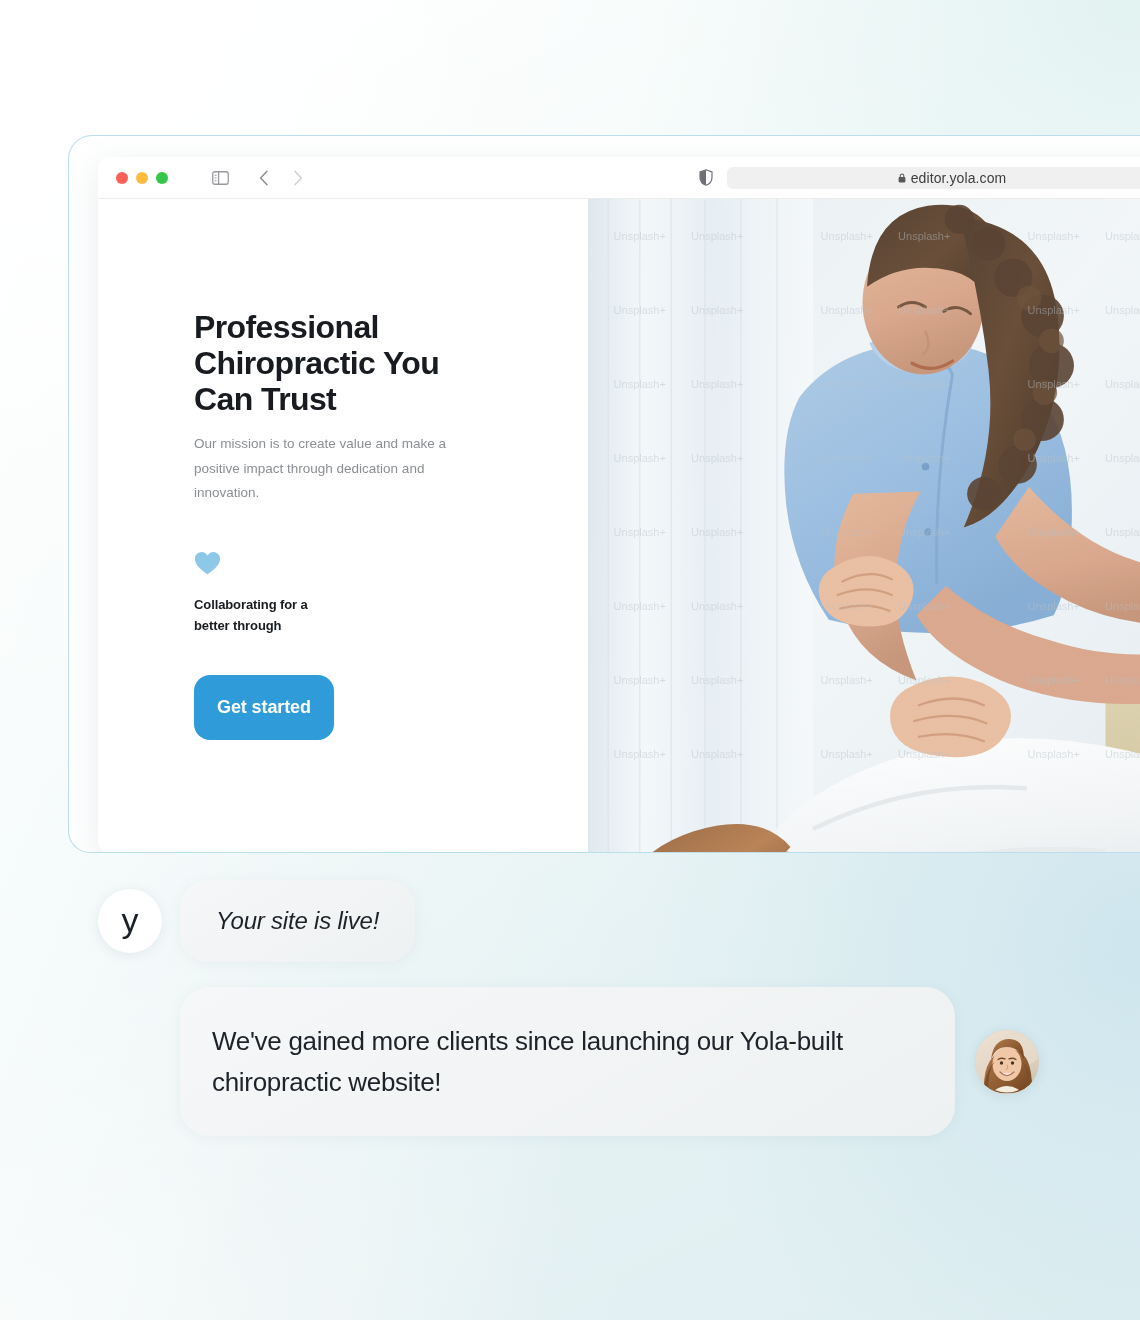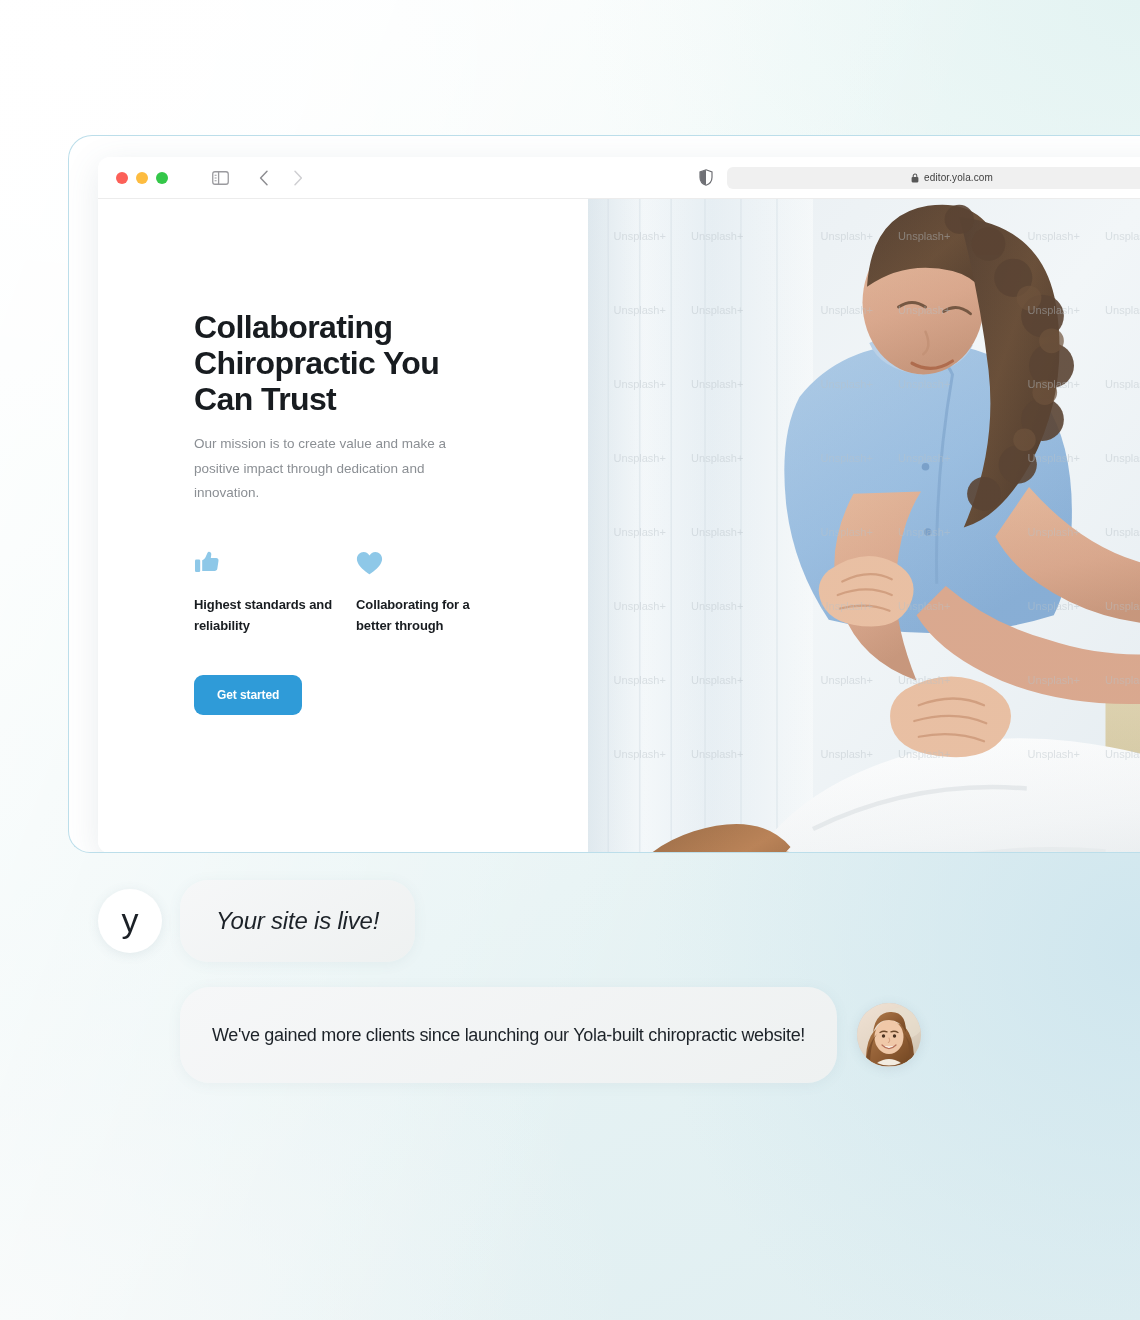--- a/index.html
+++ b/index.html
@@ -92,21 +92,21 @@
     border-radius: 6px;
     display: flex;
     align-items: center;
     justify-content: center;
     position: relative;
     margin-left: 14px;
     margin-right: 0;
   }
   .urlbar .lock { margin-right: 5px; display: flex; align-items: center; color: #575757; }
   .url-text {
-    font-size: 10px;
+    font-size: 14px;
     color: #3e3e3e;
     letter-spacing: 0.1px;
     text-align: center;
   }
   .tb-right-space { width: 18px; }
 
   
   .site {
     display: flex;
     height: 654px;
@@ -148,25 +148,25 @@
     line-height: 1.65;
     font-weight: 700;
     color: #181c20;
     letter-spacing: -0.1px;
   }
   .cta {
     margin-top: 38px;
     display: inline-block;
     background: #2f9bd8;
     color: #ffffff;
-    font-size: 12px;
+    font-size: 18px;
     font-weight: 700;
     border: none;
-    border-radius: 9px;
-    padding: 13px 23px;
+    border-radius: 16px;
+    padding: 22px 23px;
     cursor: pointer;
     letter-spacing: -0.1px;
   }
 
   
   .hero-photo {
     flex: 1;
     position: relative;
     overflow: hidden;
     background: #eef3f6;
@@ -231,21 +231,21 @@
     align-items: center;
     padding-left: 180px;
     margin-top: 25px;
   }
   .bubble-2 {
     padding: 34px 32px 34px 32px;
     max-width: 775px;
     border-radius: 30px;
   }
   .bubble-2 .txt {
-    font-size: 18px;
+    font-size: 26px;
     line-height: 1.56;
     color: #1d2329;
     letter-spacing: -0.3px;
   }
   .client-avatar {
     width: 64px; height: 64px;
     border-radius: 50%;
     margin-left: 20px;
     flex: 0 0 64px;
     overflow: hidden;
@@ -308,33 +308,24 @@
         </span>
         <span class="url-text" title="editor.yola.com">editor.yola.com</span>
 
       </div>
       <div class="tb-right-space"></div>
     </div>
 
     <div class="site">
 
       <div class="hero-left">
-        <h1 class="hero-title">Collaborating Chiropractic You Can Trust</h1>
+        <h1 class="hero-title">Professional Chiropractic You Can Trust</h1>
         <p class="hero-sub">Our mission is to create value and make a positive impact through dedication and innovation.</p>
 
         <div class="features">
-          <div class="feature">
-            <div class="feature-icon">
-              <svg width="26" height="26" viewBox="0 0 26 26" fill="#8ec8e8">
-                <rect x="1" y="10.5" width="5.2" height="12.5" rx="1.2"></rect>
-                <path d="M8.2 23V11.2c1.5-.5 2.6-1.6 3.3-3l1.9-4.1c.4-.9 1.3-1.4 2.2-1.2 1.1.2 1.8 1.2 1.7 2.3l-.5 3.9h5.4c1.4 0 2.5 1.2 2.3 2.6l-1.2 8.1c-.2 1.3-1.3 2.2-2.6 2.2H8.2z"></path>
-              </svg>
-            </div>
-            <div class="feature-label">Highest standards and reliability</div>
-          </div>
 
           <div class="feature">
             <div class="feature-icon">
               <svg width="27" height="24" viewBox="0 0 27 24" fill="#8ec8e8">
                 <path d="M13.5 23.2S0.9 15.6 0.9 7.9C0.9 3.8 4 0.9 7.6 0.9c2.6 0 4.8 1.5 5.9 3.6C14.6 2.4 16.8.9 19.4.9c3.6 0 6.7 2.9 6.7 7 0 7.7-12.6 15.3-12.6 15.3z"></path>
               </svg>
             </div>
             <div class="feature-label">Collaborating for a better through</div>
           </div>
         </div>

